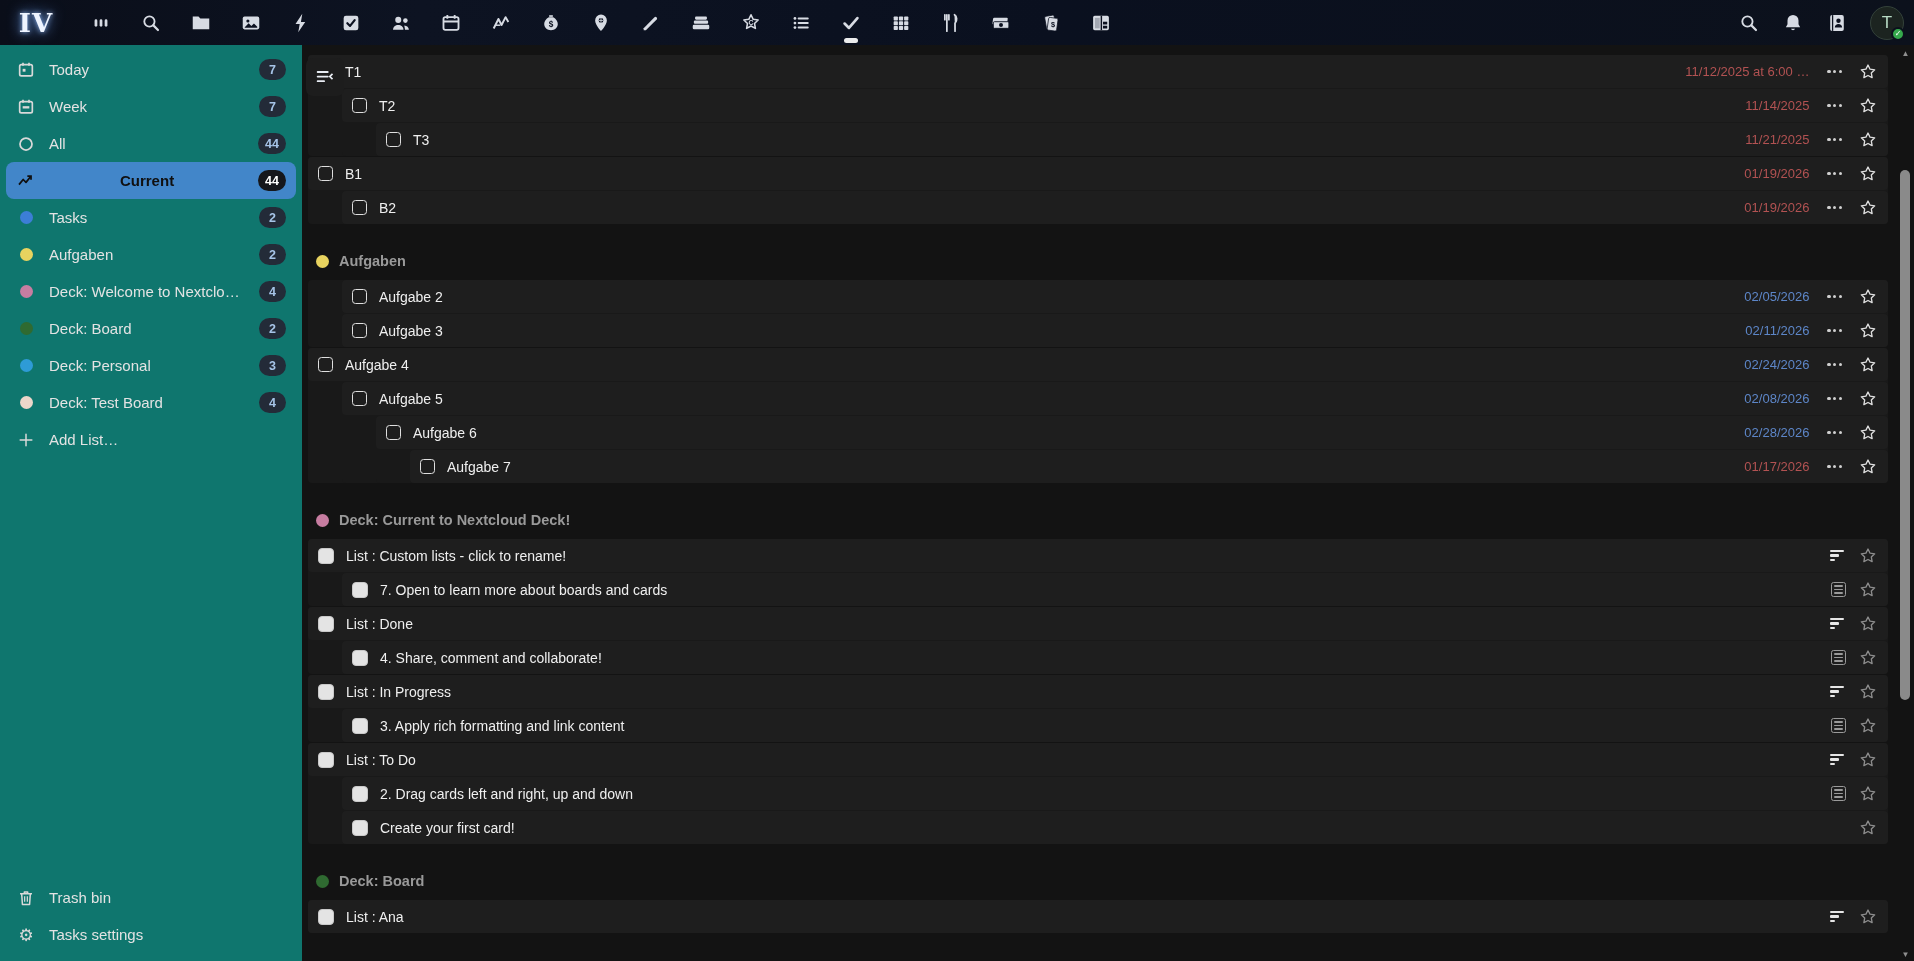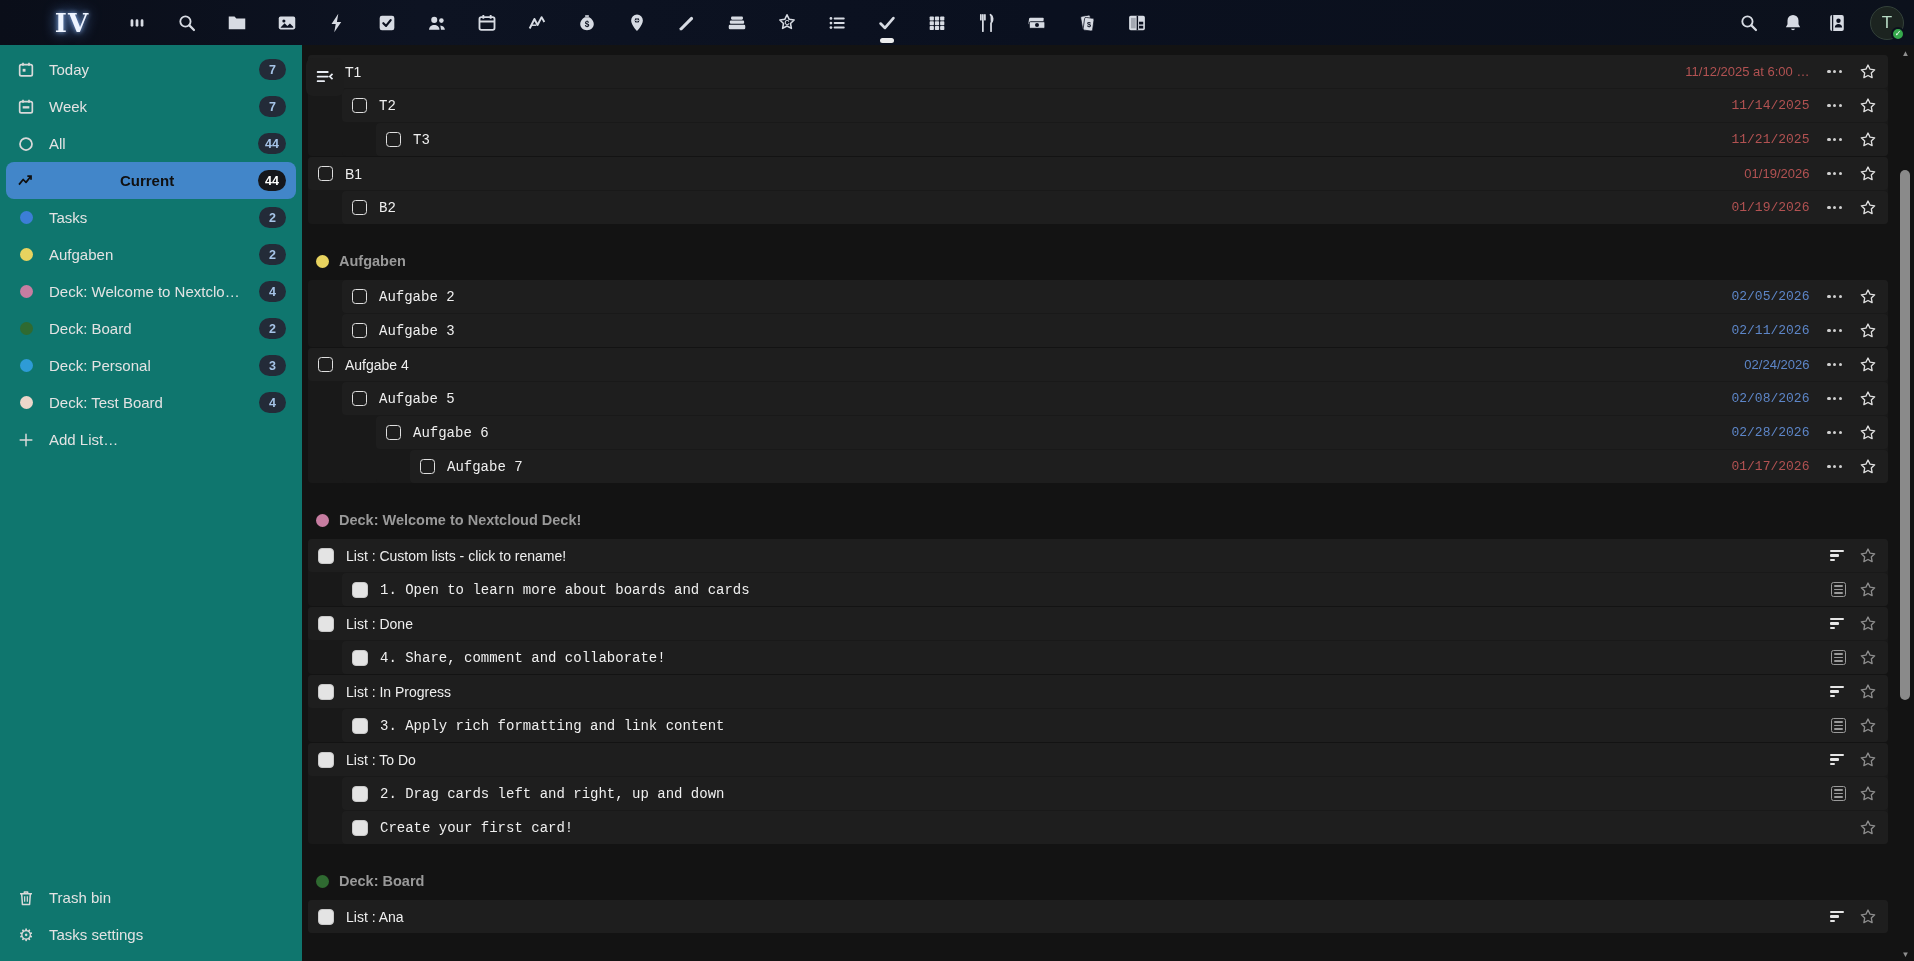--- a/index.html
+++ b/index.html
@@ -5,21 +5,21 @@
   * { margin:0; padding:0; box-sizing:border-box; }
   html,body { width:1914px; height:961px; overflow:hidden; background:#131313;
     font-family:"Liberation Sans", sans-serif; }
 
   
   .topbar { position:absolute; left:0; top:0; width:1914px; height:45px;
     background:linear-gradient(90deg,#0a0e19 0%,#0d1322 22%,#0a101f 55%,#0c111c 100%);
     display:flex; align-items:center; z-index:30; }
   .logo { width:72px; text-align:center; font-family:"DejaVu Serif", serif; font-weight:bold;
     font-size:26px; color:#eef4ff; letter-spacing:1px;
-    text-shadow:0 0 14px rgba(110,165,255,.95), 0 0 5px rgba(170,205,255,.85); cursor:pointer;margin-left:36px; }
+    text-shadow:0 0 14px rgba(110,165,255,.95), 0 0 5px rgba(170,205,255,.85); cursor:pointer; }
   .apps { display:flex; align-items:center; gap:28px; margin-left:18px; }
   .appbtn { position:relative; width:22px; height:22px; color:#e9edf4; opacity:.92; cursor:pointer; }
   .appbtn svg { display:block; }
   .active-dot { position:absolute; left:4px; top:26px; width:14px; height:5px; border-radius:3px; background:#ffffff; }
   .top-right { position:absolute; right:10px; top:0; height:45px; display:flex; align-items:center; gap:22px; }
   .top-right .appbtn { color:#dfe4ec; }
   .avatar { position:relative; width:34px; height:34px; border-radius:50%; background:#1c2420;
     border:1px solid #33413a; color:#b9dcc6; font-size:17px; display:flex; align-items:center;
     justify-content:center; cursor:pointer; }
   .status-badge { position:absolute; right:-2px; bottom:-2px; width:14px; height:14px; border-radius:50%;
@@ -39,21 +39,21 @@
   .nav-item.selected .badge { background:#15171c; color:#ffffff; }
   .sidebar-footer { position:absolute; left:0; bottom:8px; width:100%; }
 
   
   .content { position:absolute; left:302px; top:45px; right:0; bottom:0; background:#131313;
     padding:16px 26px 0 6px; overflow:hidden; }
   .section-header { height:30px; margin:22px 0 4px; padding-left:8px; display:flex; align-items:center; gap:10px; }
   .section-header .dot { width:13px; height:13px; border-radius:50%; }
   .section-header .htext { color:#999999; font-size:14.5px; font-weight:bold; }
   .task { background:#191919; border-radius:4px; margin-bottom:1px; }
-  .kids { margin-left:34px;font-family:Liberation Mono, monospace; }
+  .kids { margin-left:34px; }
   .trow { height:33px; background:#1e1e1e; border-radius:4px; margin-bottom:1px;
     display:flex; align-items:center; padding:0 10px; gap:12px; cursor:pointer; }
   .cb-outline { width:15px; height:15px; border:1.8px solid #dfdfdf; border-radius:3.5px; flex:none; cursor:pointer; }
   .cb-filled { width:16px; height:16px; background:#e4e4e4; border:1px solid #c9c9c9; border-radius:4px; flex:none; cursor:pointer; }
   .ttitle { color:#efefef; font-size:14px; flex:1; white-space:nowrap; overflow:hidden; }
   .tdate { font-size:13px; margin-right:2px; cursor:pointer; }
   .tdate.red { color:#b25252; }
   .tdate.blue { color:#5d86c8; }
   .menu-dots { display:flex; gap:2.5px; padding:0 4px; cursor:pointer; }
   .menu-dots i { width:3.2px; height:3.2px; border-radius:50%; background:#d0d0d0; }
@@ -558,40 +558,40 @@
                 </div>
               </div>
             </div>
           </div>
         </div>
       </div>
     </div>
     <div>
       <div class="section-header">
         <div class="dot" style="background: rgb(199, 125, 161);"></div>
-        <div class="htext">Deck: Welcome to Nextcloud Deck!</div>
+        <div class="htext">Deck: Current to Nextcloud Deck!</div>
       </div>
       <div class="task">
         <div class="trow">
           <div class="cb-filled"></div>
           <div class="ttitle">List : Custom lists - click to rename!</div>
           <div class="lines-ic">
             <i style="width:14px"></i>
             <i style="width:9px"></i>
             <i style="width:4.5px"></i>
           </div>
           <div class="star dim"><svg viewBox="0 0 24 24" width="20" height="20" fill="none">
               <path d="M12 3.6l2.47 5.01 5.53.8-4 3.9.94 5.5L12 16.2l-4.94 2.6.94-5.5-4-3.9 5.53-.8z" stroke="currentColor" stroke-width="1.6" stroke-linejoin="round"></path>
             </svg></div>
         </div>
         <div class="kids">
           <div class="task">
             <div class="trow">
               <div class="cb-filled"></div>
-              <div class="ttitle">1. Open to learn more about boards and cards</div>
+              <div class="ttitle">7. Open to learn more about boards and cards</div>
               <div class="note-ic">
                 <i></i>
                 <i></i>
                 <i></i>
               </div>
               <div class="star dim"><svg viewBox="0 0 24 24" width="20" height="20" fill="none">
                   <path d="M12 3.6l2.47 5.01 5.53.8-4 3.9.94 5.5L12 16.2l-4.94 2.6.94-5.5-4-3.9 5.53-.8z" stroke="currentColor" stroke-width="1.6" stroke-linejoin="round"></path>
                 </svg></div>
             </div>
             <div class="kids"></div>

